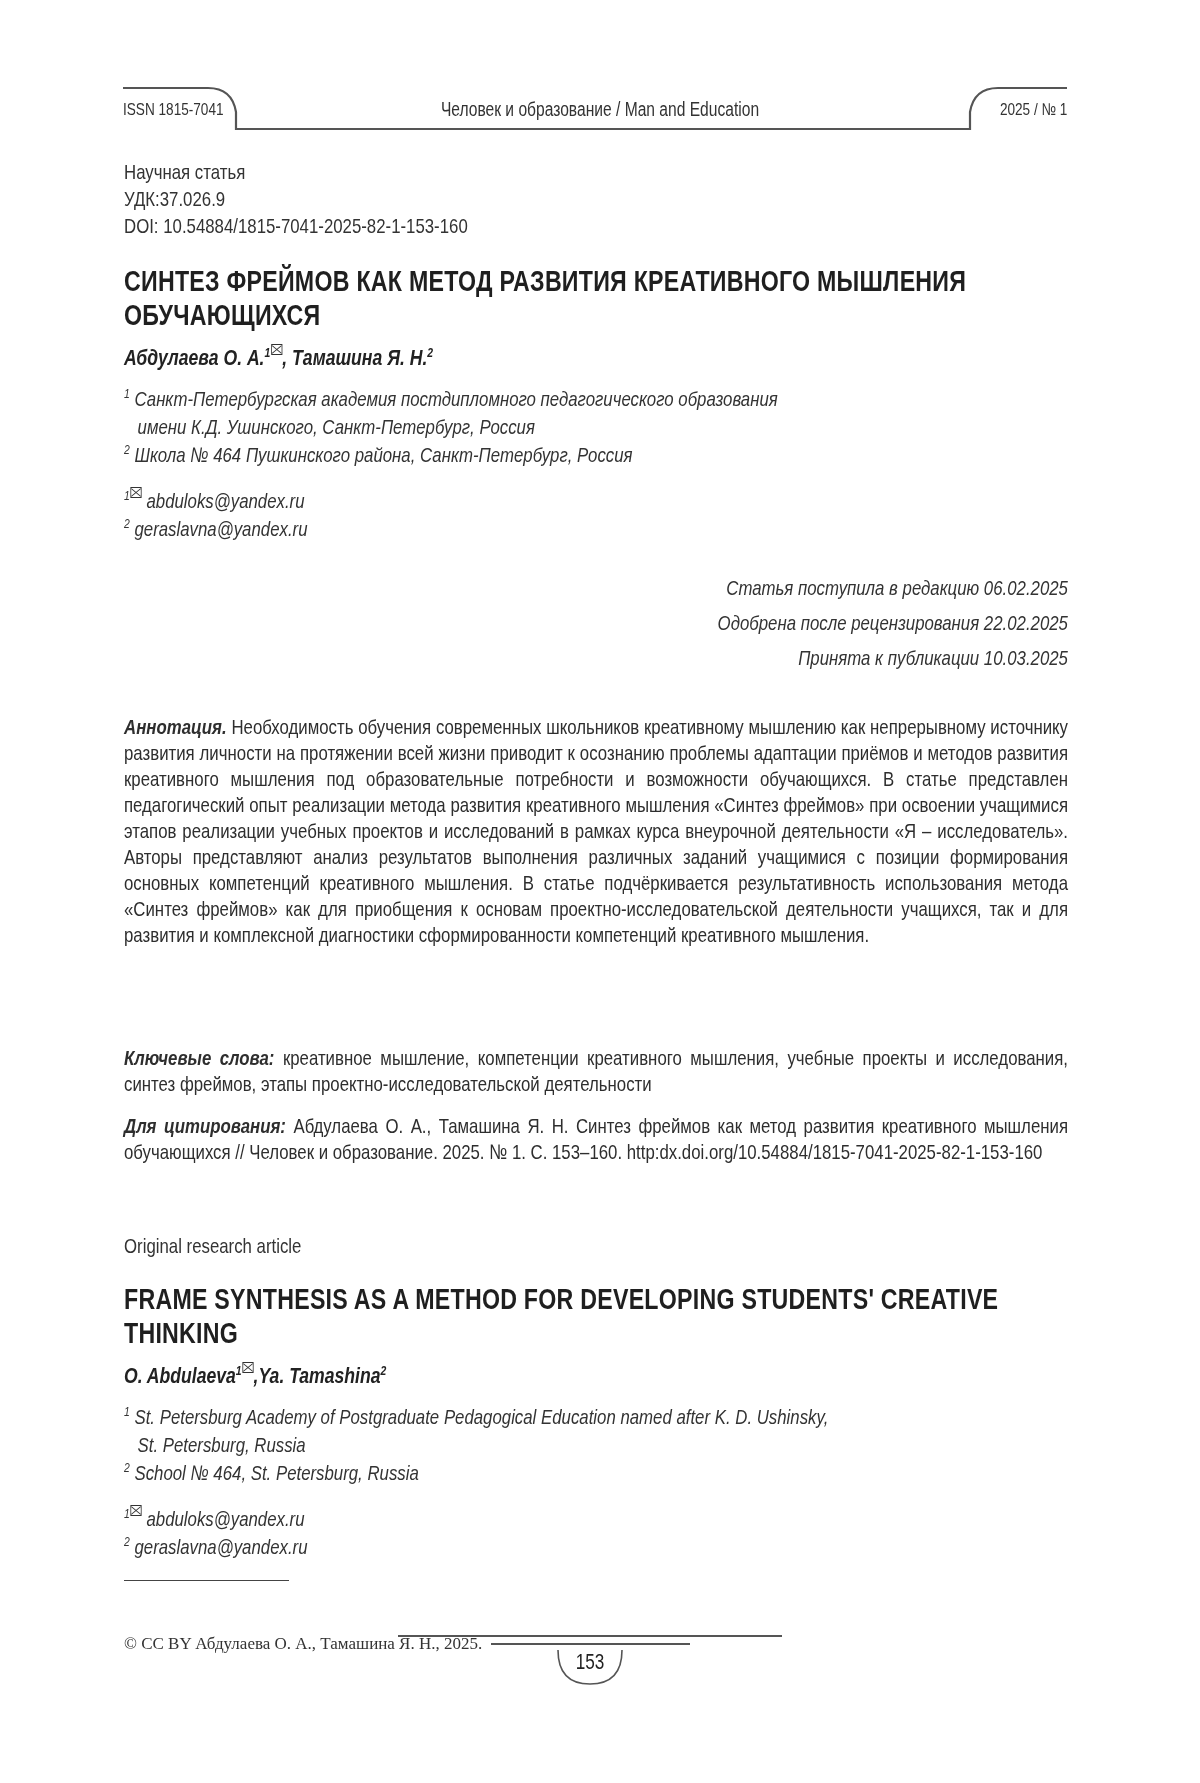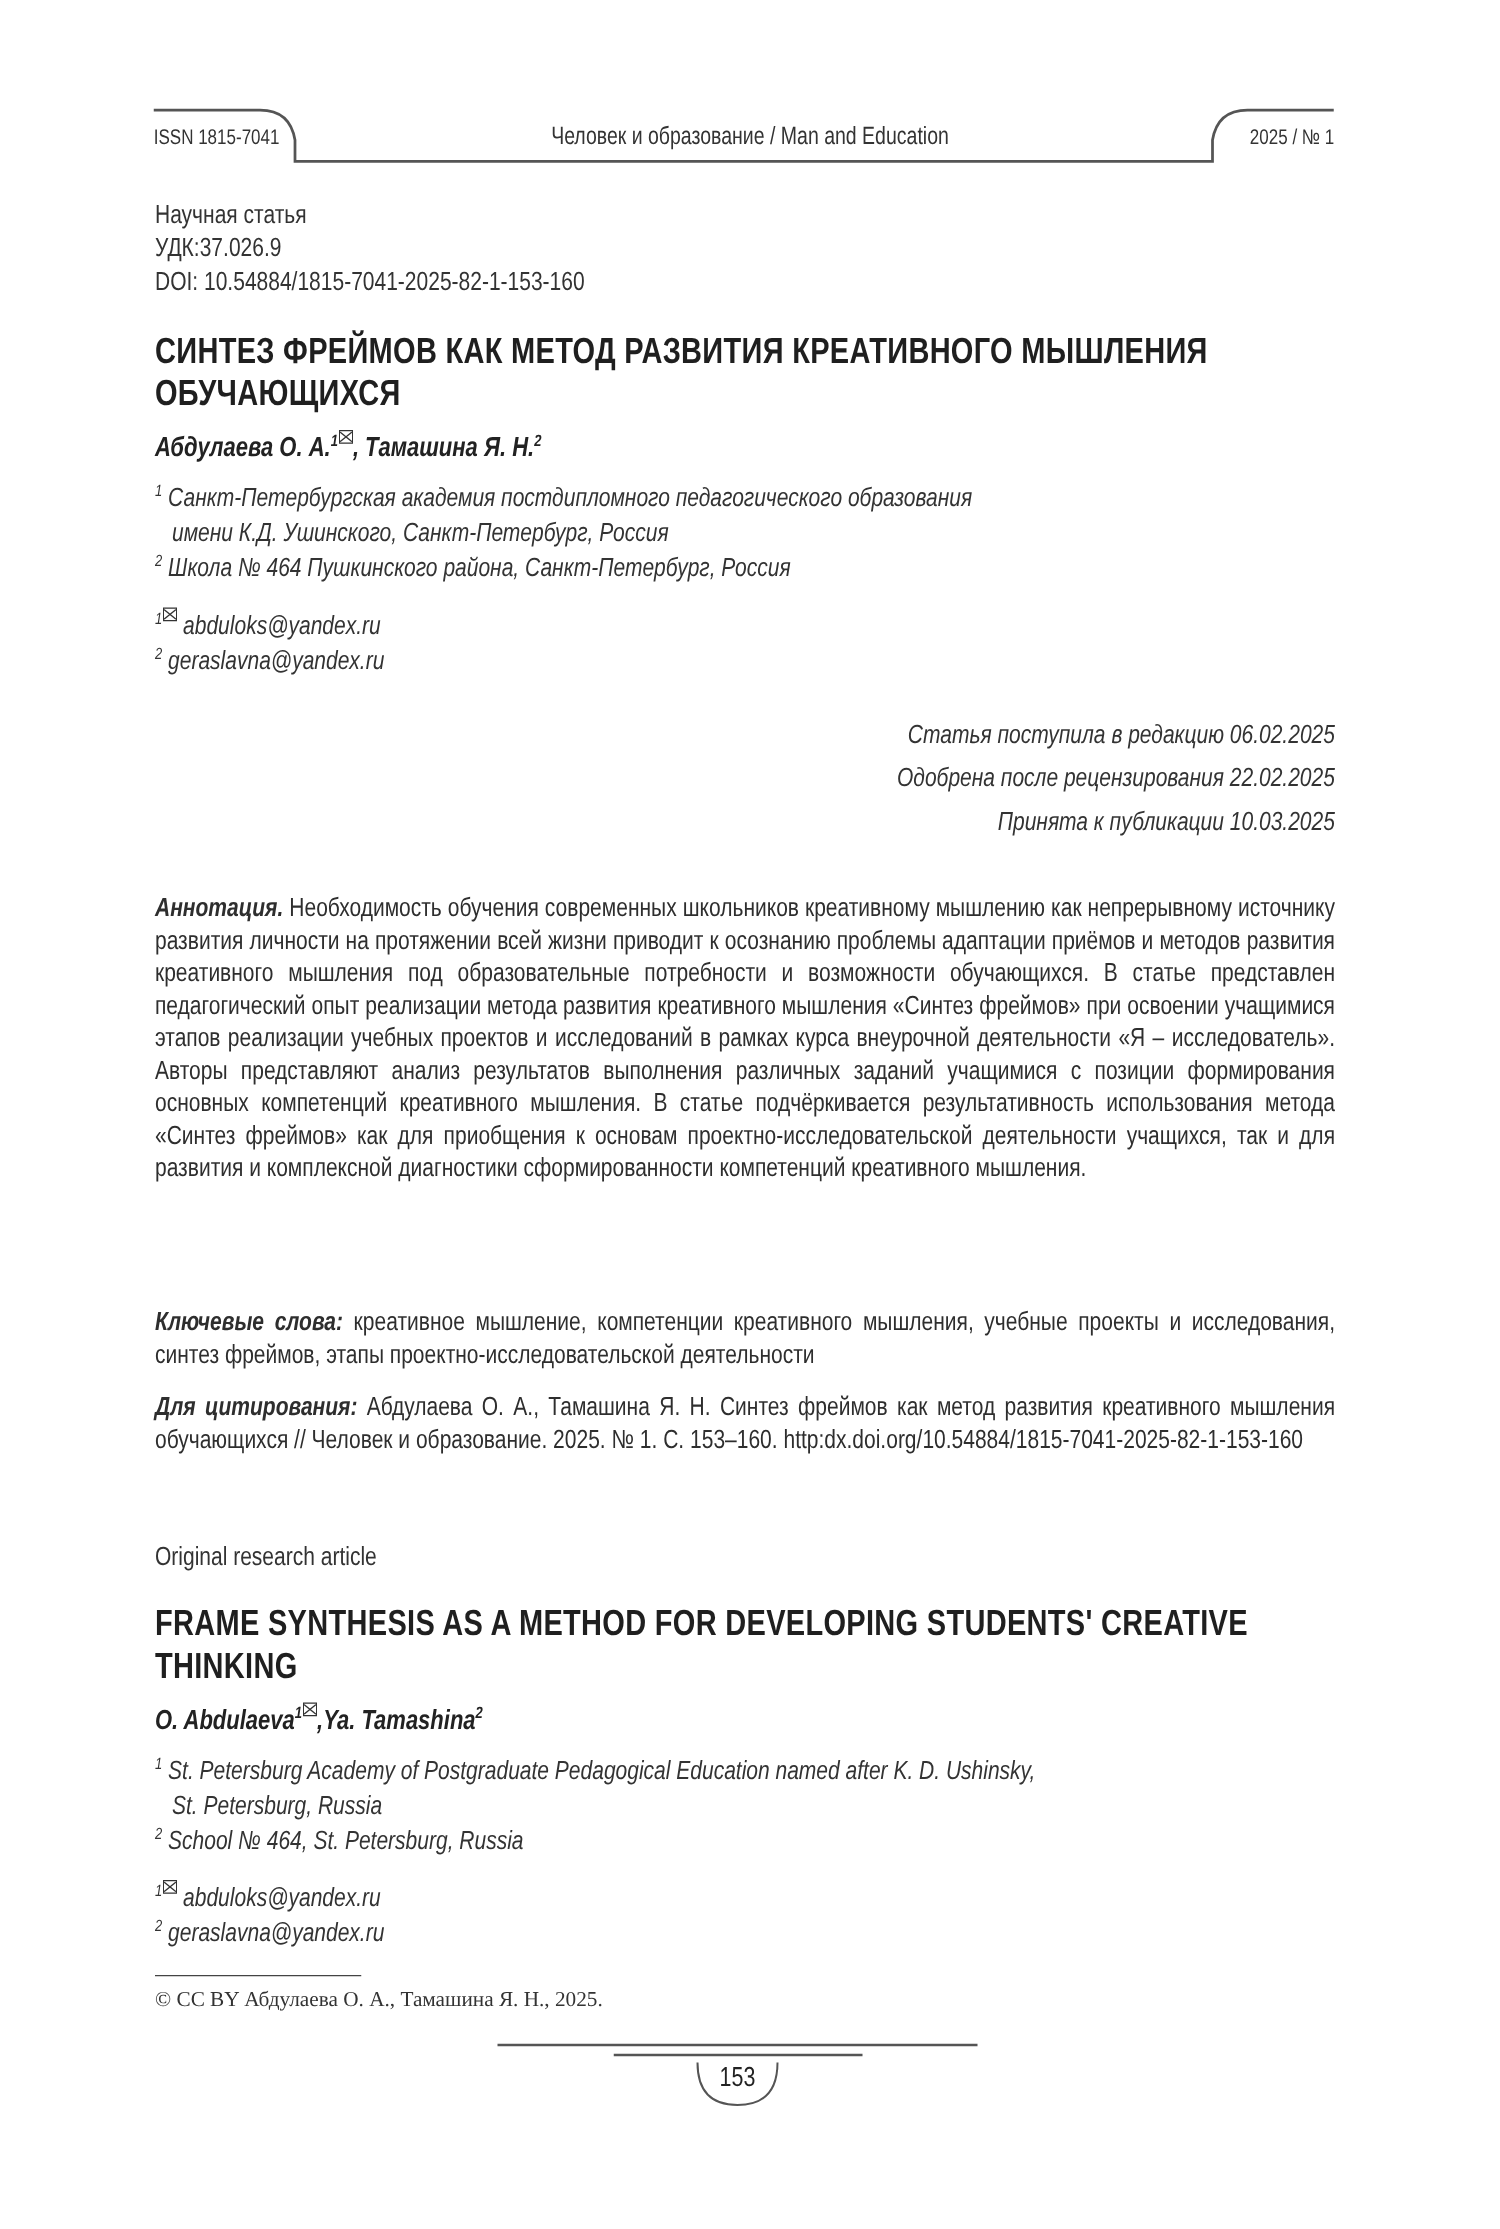--- a/index.html
+++ b/index.html
@@ -20,21 +20,21 @@
   .authors { font-size: 22px; font-weight: bold; font-style: italic; line-height: 28px; color: #222; }
   .aff { font-size: 21px; font-style: italic; line-height: 28px; color: #333; }
   .sup { font-size: 13px; vertical-align: super; line-height: 0; font-style: italic; }
   .mail-glyph { display: inline-block; width: 14px; height: 11px; border: 1.5px solid #333; position: relative; vertical-align: super; margin-left: 1px; box-sizing: border-box; top: -2px; }
   .mail-glyph::before, .mail-glyph::after { content: ""; position: absolute; left: -1px; right: -1px; top: 4px; border-top: 1.3px solid #333; }
   .mail-glyph::before { transform: rotate(33deg); }
   .mail-glyph::after { transform: rotate(-33deg); }
   .dates { font-size: 21px; font-style: italic; line-height: 35px; color: #333; }
   .body { font-size: 21px; line-height: 26px; color: #2e2e2e; }
   .lbl { font-weight: bold; font-style: italic; }
-  .copy { font-family: "Liberation Serif", serif; font-size: 17px; color: #333; }
+  .copy { font-family: "Liberation Serif", serif; font-size: 17px; color: #333; margin-top: 44px; }
   .pagenum { font-size: 22px; color: #222; }
 </style>
 </head>
 <body>
 
 <svg class="abs" style="left:0;top:0" width="1200" height="140">
   <path d="M123 88 H208 Q232 88 236 112 V129 H970 V112 Q974 88 998 88 H1067" fill="none" stroke="#555" stroke-width="2.2"></path>
 </svg>
 <div class="abs cond hdr-small" style="left:123px;top:98px;">ISSN 1815-7041</div>
 <div class="abs cond-c hdr-text" style="left:300px;top:97px;width:600px;">Человек и образование   /  Man and Education</div>

